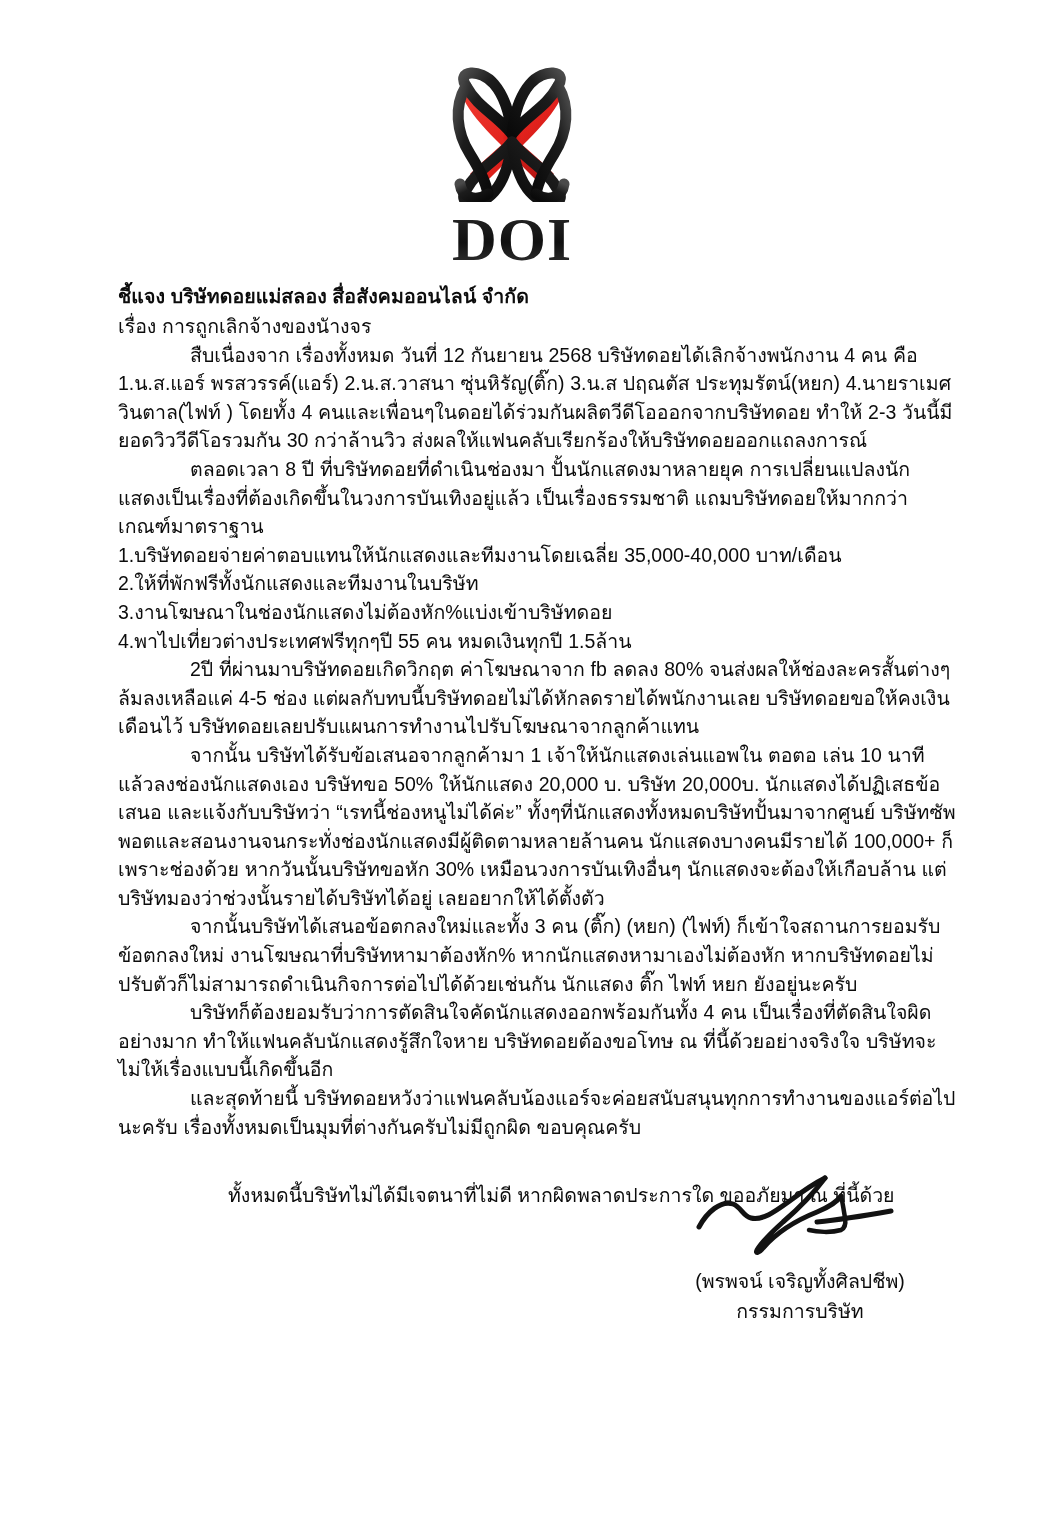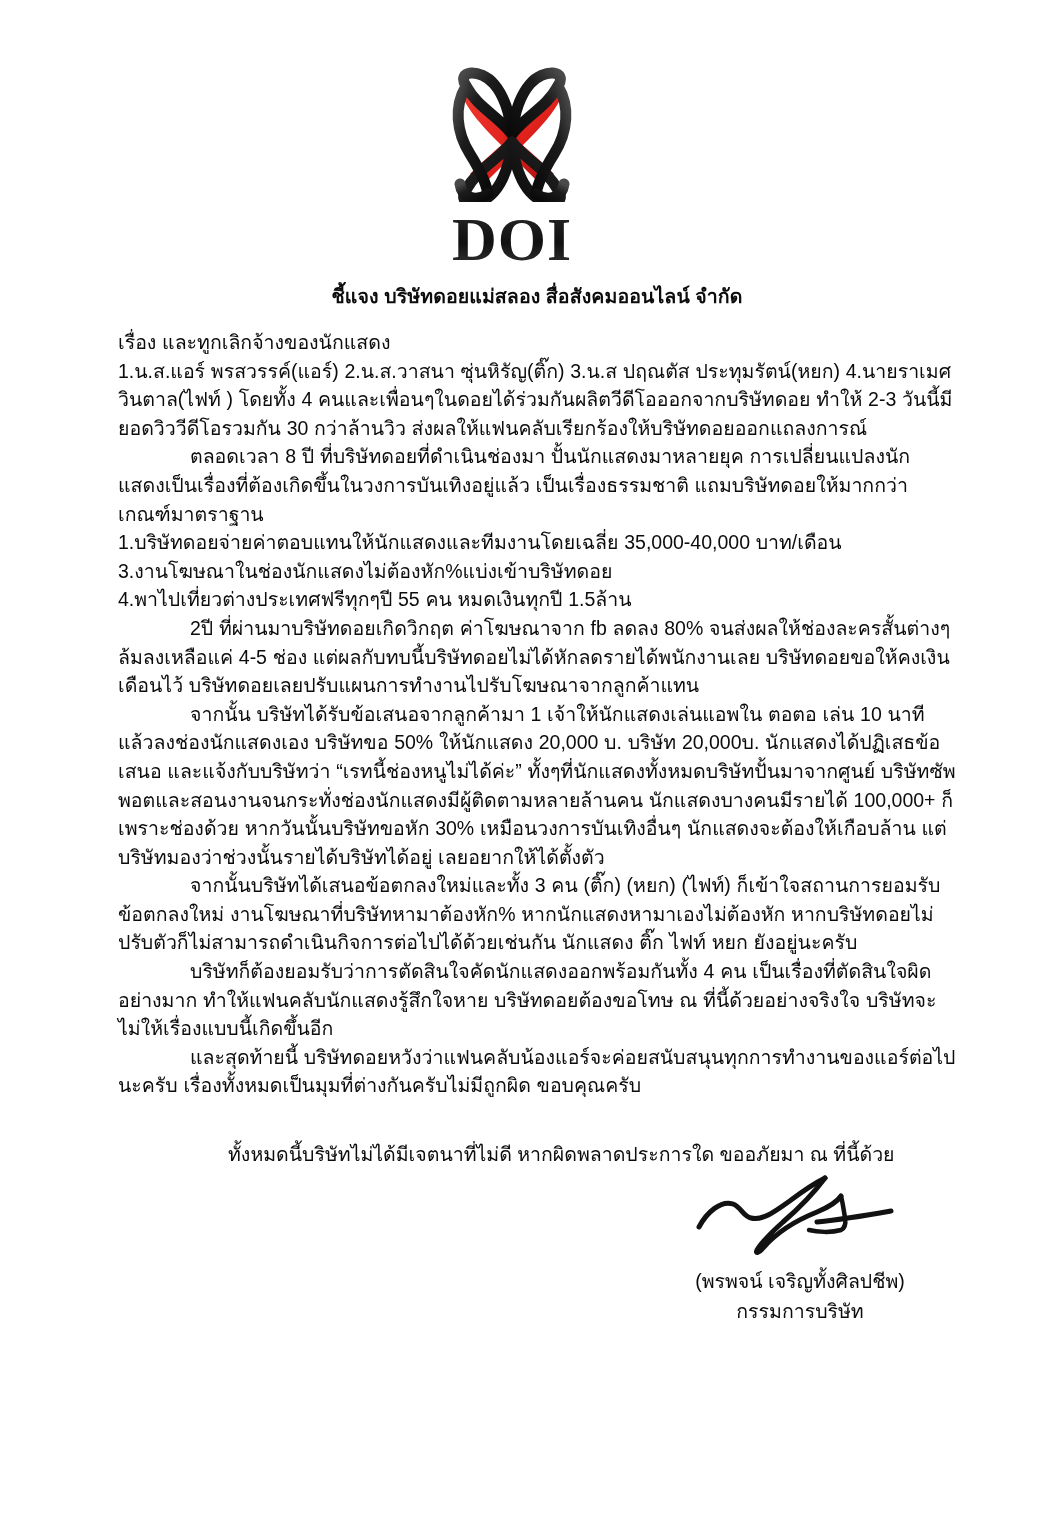--- a/index.html
+++ b/index.html
@@ -38,26 +38,26 @@
   }
 
   
   .doc {
     position: absolute;
     top: 283px;
     left: 118px;
     width: 838px;
   }
   .doc-title {
-    text-align: center;
+    text-align: left;
     font-weight: bold;
     font-size: 19.5px;
     line-height: 26px;
     letter-spacing: 0.1px;
-    margin: 0 0 19px 0;
+    margin: 0 0 3px 0;
   }
   .para {
     font-size: 19.5px;
     line-height: 28.6px;
     margin: 0;
     text-align: left;
     word-spacing: 0.3px;
   }
   .para.indent { text-indent: 72px; }
   .spacer-lg { height: 40px; }
@@ -155,28 +155,30 @@
       </linearGradient>
     </defs>
     <text x="100" y="52" text-anchor="middle" font-family="'Liberation Serif', 'DejaVu Serif', serif" font-size="62" font-weight="bold" letter-spacing="1" fill="url(#wm)">DOI</text>
   </svg>
 </div>
 
 <div class="doc">
 
   <div class="doc-title">ชี้แจง บริษัทดอยแม่สลอง สื่อสังคมออนไลน์ จำกัด</div>
 
-  <p class="para">เรื่อง และทูกเลิกจ้างของนักแสดง</p>
-
+  <p class="para">เรื่อง การถูกเลิกจ้างของนัางจร</p>
+
+  <p class="para indent">สืบเนื่องจาก เรื่องทั้งหมด วันที่ 12 กันยายน 2568 บริษัทดอยได้เลิกจ้างพนักงาน 4 คน คือ</p>
 
   <p class="para">1.น.ส.แอร์ พรสวรรค์(แอร์)  2.น.ส.วาสนา ซุ่นหิรัญ(ติ๊ก) 3.น.ส ปฤณตัส ประทุมรัตน์(หยก) 4.นายราเมศ วินตาล(ไฟท์ ) โดยทั้ง 4 คนและเพื่อนๆในดอยได้ร่วมกันผลิตวีดีโอออกจากบริษัทดอย  ทำให้ 2-3 วันนี้มียอดวิววีดีโอรวมกัน 30 กว่าล้านวิว ส่งผลให้แฟนคลับเรียกร้องให้บริษัทดอยออกแถลงการณ์</p>
 
   <p class="para indent">ตลอดเวลา 8 ปี ที่บริษัทดอยที่ดำเนินช่องมา ปั้นนักแสดงมาหลายยุค การเปลี่ยนแปลงนักแสดงเป็นเรื่องที่ต้องเกิดขึ้นในวงการบันเทิงอยู่แล้ว เป็นเรื่องธรรมชาติ แถมบริษัทดอยให้มากกว่าเกณฑ์มาตราฐาน</p>
 
   <p class="para">1.บริษัทดอยจ่ายค่าตอบแทนให้นักแสดงและทีมงานโดยเฉลี่ย 35,000-40,000 บาท/เดือน</p>
+  <p class="para">2.ให้ที่พักฟรีทั้งนักแสดงและทีมงานในบริษัท</p>
   <p class="para">3.งานโฆษณาในช่องนักแสดงไม่ต้องหัก%แบ่งเข้าบริษัทดอย</p>
   <p class="para">4.พาไปเที่ยวต่างประเทศฟรีทุกๆปี 55 คน หมดเงินทุกปี 1.5ล้าน</p>
 
   <p class="para indent">2ปี ที่ผ่านมาบริษัทดอยเกิดวิกฤต ค่าโฆษณาจาก fb ลดลง 80%  จนส่งผลให้ช่องละครสั้นต่างๆ ล้มลงเหลือแค่ 4-5 ช่อง แต่ผลกับทบนี้บริษัทดอยไม่ได้หักลดรายได้พนักงานเลย บริษัทดอยขอให้คงเงินเดือนไว้ บริษัทดอยเลยปรับแผนการทำงานไปรับโฆษณาจากลูกค้าแทน</p>
 
   <p class="para indent">จากนั้น บริษัทได้รับข้อเสนอจากลูกค้ามา 1 เจ้าให้นักแสดงเล่นแอพใน  ตอตอ เล่น 10 นาทีแล้วลงช่องนักแสดงเอง บริษัทขอ 50% ให้นักแสดง 20,000 บ. บริษัท 20,000บ.  นักแสดงได้ปฏิเสธข้อเสนอ  และแจ้งกับบริษัทว่า “เรทนี้ช่องหนูไม่ได้ค่ะ”  ทั้งๆที่นักแสดงทั้งหมดบริษัทปั้นมาจากศูนย์ บริษัทซัพพอตและสอนงานจนกระทั่งช่องนักแสดงมีผู้ติดตามหลายล้านคน  นักแสดงบางคนมีรายได้ 100,000+ ก็เพราะช่องด้วย หากวันนั้นบริษัทขอหัก 30% เหมือนวงการบันเทิงอื่นๆ นักแสดงจะต้องให้เกือบล้าน แต่บริษัทมองว่าช่วงนั้นรายได้บริษัทได้อยู่ เลยอยากให้ได้ตั้งตัว</p>
 
   <p class="para indent">จากนั้นบริษัทได้เสนอข้อตกลงใหม่และทั้ง 3 คน (ติ๊ก) (หยก) (ไฟท์) ก็เข้าใจสถานการยอมรับข้อตกลงใหม่ งานโฆษณาที่บริษัทหามาต้องหัก%  หากนักแสดงหามาเองไม่ต้องหัก หากบริษัทดอยไม่ปรับตัวก็ไม่สามารถดำเนินกิจการต่อไปได้ด้วยเช่นกัน นักแสดง ติ๊ก ไฟท์ หยก ยังอยู่นะครับ</p>
 
   <p class="para indent">บริษัทก็ต้องยอมรับว่าการตัดสินใจคัดนักแสดงออกพร้อมกันทั้ง 4 คน เป็นเรื่องที่ตัดสินใจผิดอย่างมาก ทำให้แฟนคลับนักแสดงรู้สึกใจหาย บริษัทดอยต้องขอโทษ ณ ที่นี้ด้วยอย่างจริงใจ บริษัทจะไม่ให้เรื่องแบบนี้เกิดขึ้นอีก</p>

